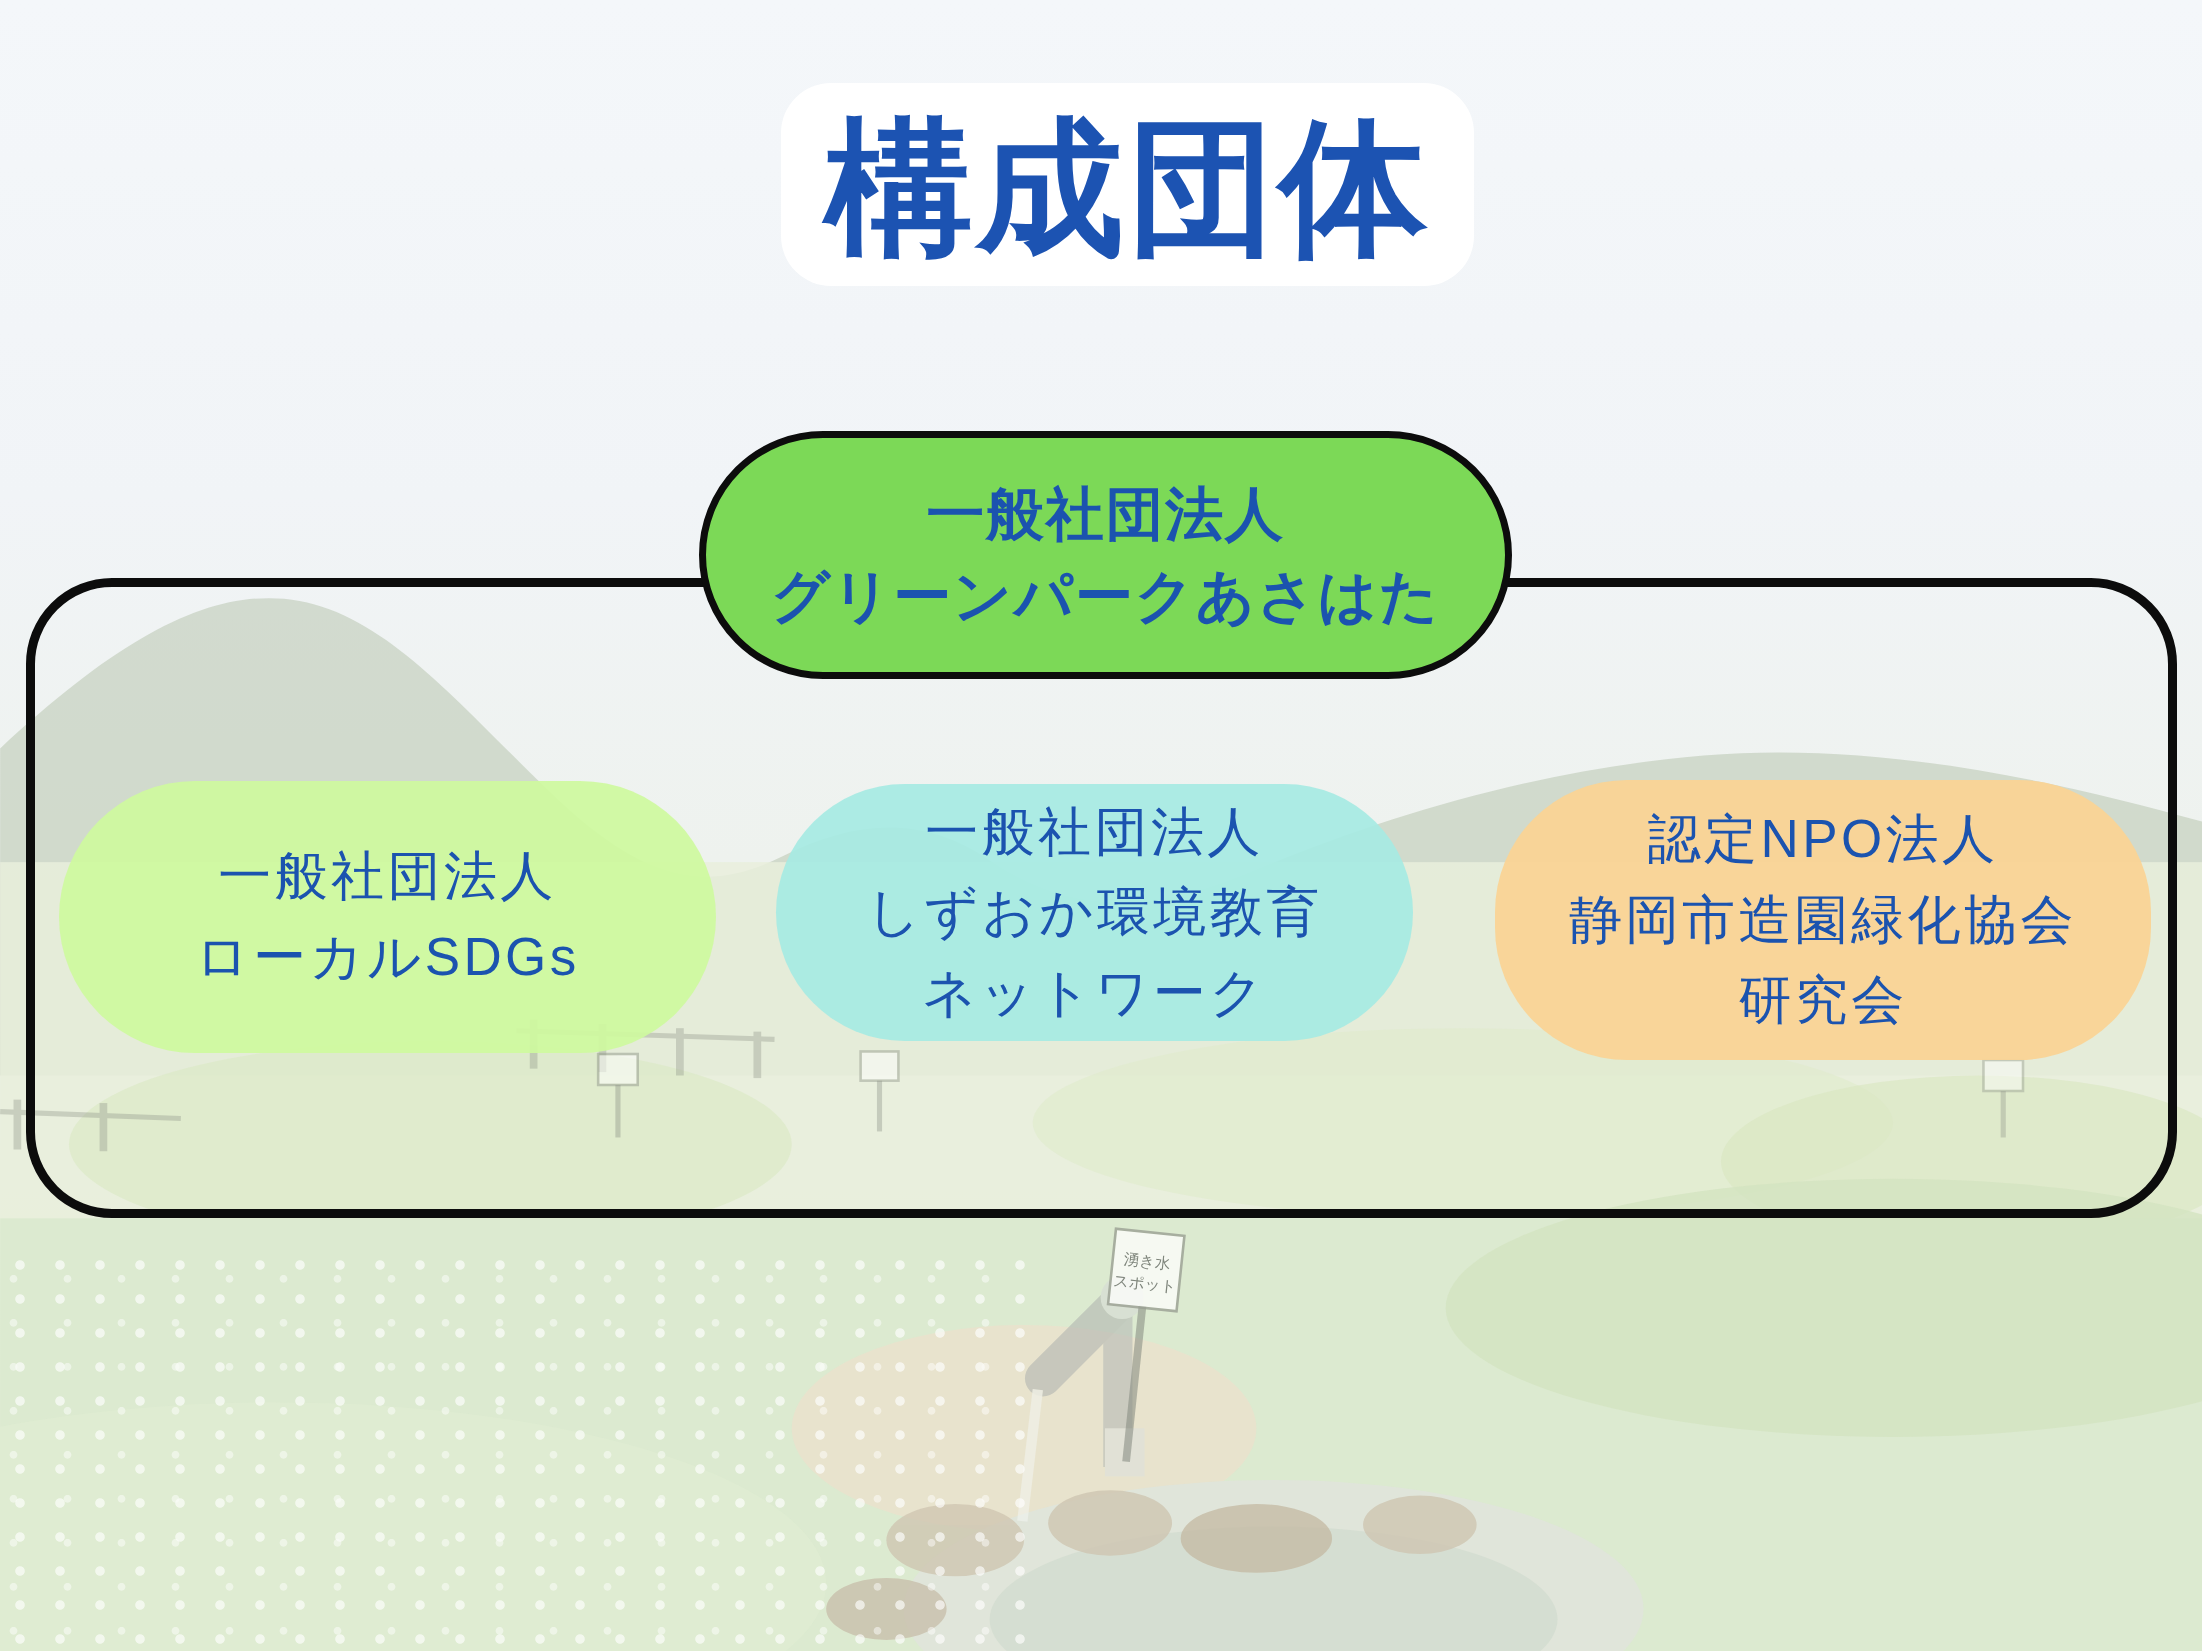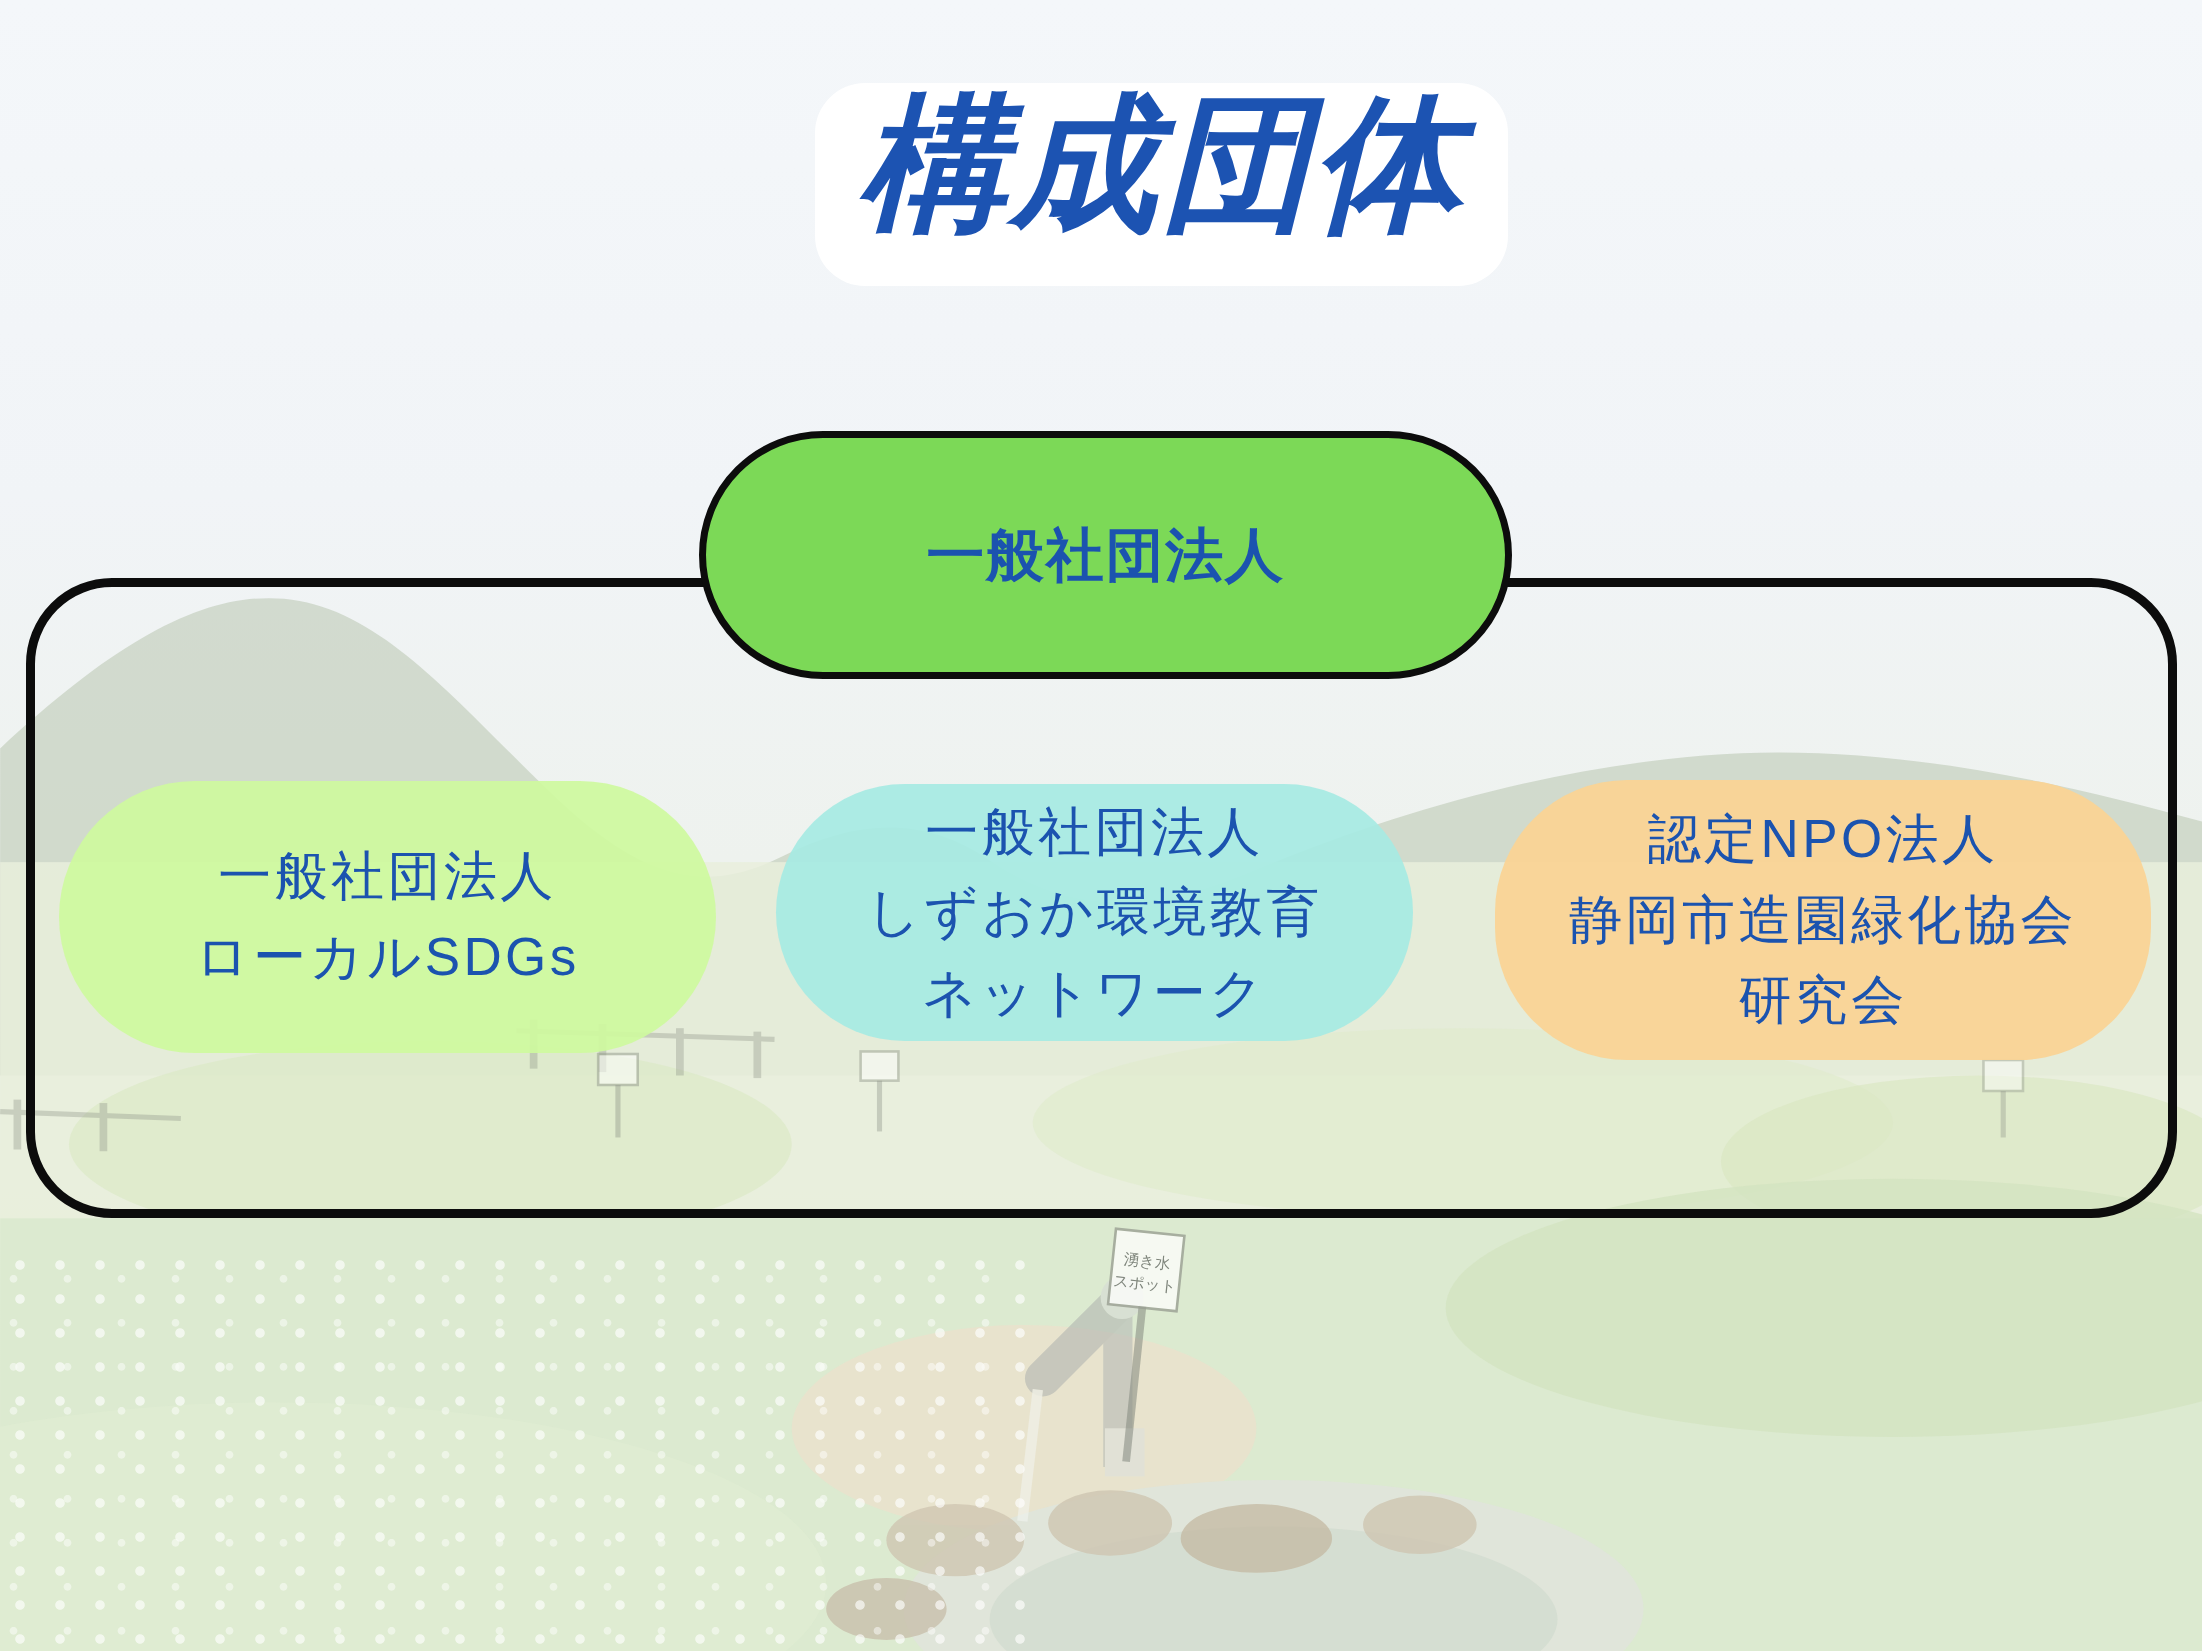--- a/index.html
+++ b/index.html
@@ -15,23 +15,23 @@
   .photo{position:absolute;left:0;top:0;width:2203px;height:1652px;}
   .flowers{
     position:absolute;left:0;top:1248px;width:1032px;height:404px;
     background-image:
       radial-gradient(circle at 50% 50%, rgba(255,255,255,0.75) 0 4.3px, rgba(255,255,255,0) 5.2px),
       radial-gradient(circle at 25% 70%, rgba(255,255,255,0.55) 0 3.4px, rgba(255,255,255,0) 4.3px);
     background-size:40px 34px,54px 44px;
     opacity:.85;
   }
   .title-card{
-    position:absolute;left:815px;top:83px;width:693px;height:203px;
+    position:absolute;left:781px;top:83px;width:693px;height:203px;
     background:#ffffff;border-radius:50px;
-    display:flex;align-items:flex-start;justify-content:center;font-style:italic;
+    display:flex;align-items:center;justify-content:center;
   }
   .title-text{
     font-size:148px;font-weight:700;color:#1C53B2;letter-spacing:3.4px;line-height:1;
     padding-top:6.9px;
   }
   .outer-frame{
     position:absolute;left:26px;top:578px;width:2151px;height:640px;
     box-sizing:border-box;border:9.5px solid #0C0C0C;border-radius:86px;
     background:transparent;
   }
@@ -113,20 +113,21 @@
   <div class="flowers"></div>
 
   <div class="outer-frame"></div>
 
   <div class="title-card">
     <div class="title-text">構成団体</div>
   </div>
 
   <div class="pill pill-parent">
     <div class="pill-line">一般社団法人</div>
+    <div class="pill-line">グリーンパークあさはた</div>
   </div>
 
   <div class="pill pill-member pill-a">
     <div class="pill-line">一般社団法人</div>
     <div class="pill-line">ローカルSDGs</div>
   </div>
 
   <div class="pill pill-member pill-b">
     <div class="pill-line">一般社団法人</div>
     <div class="pill-line">しずおか環境教育</div>

